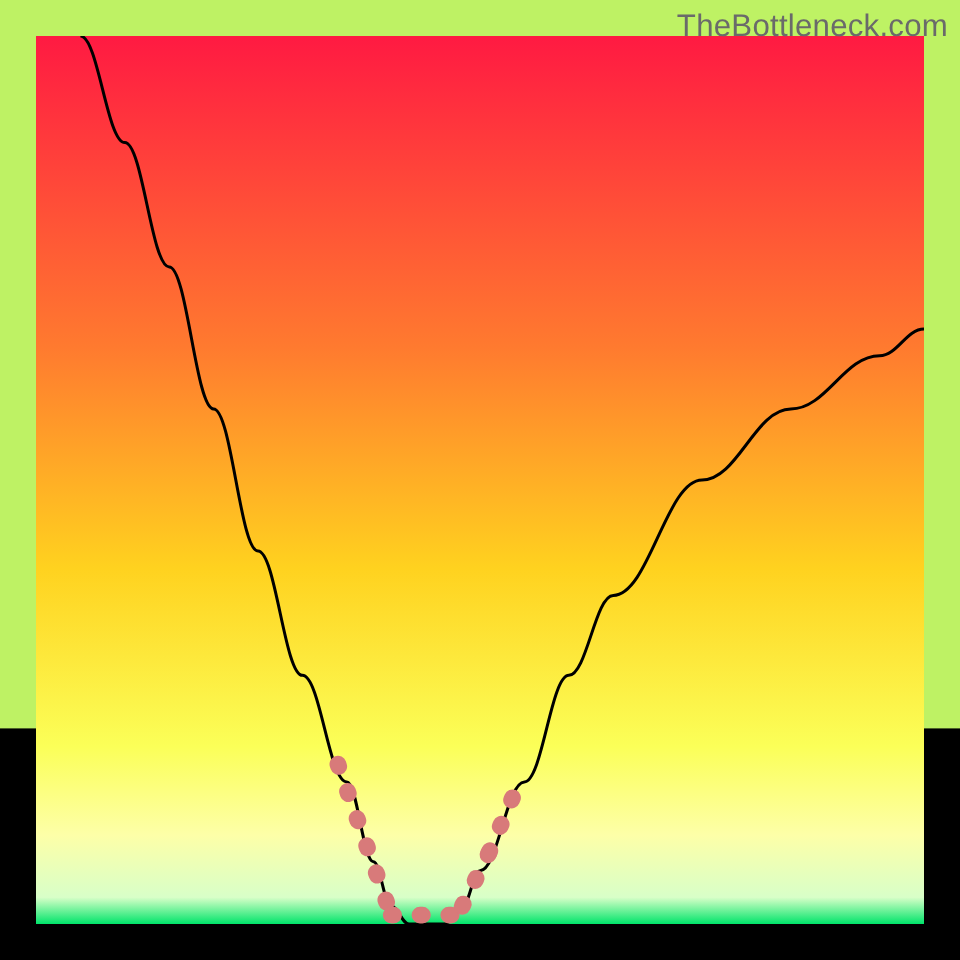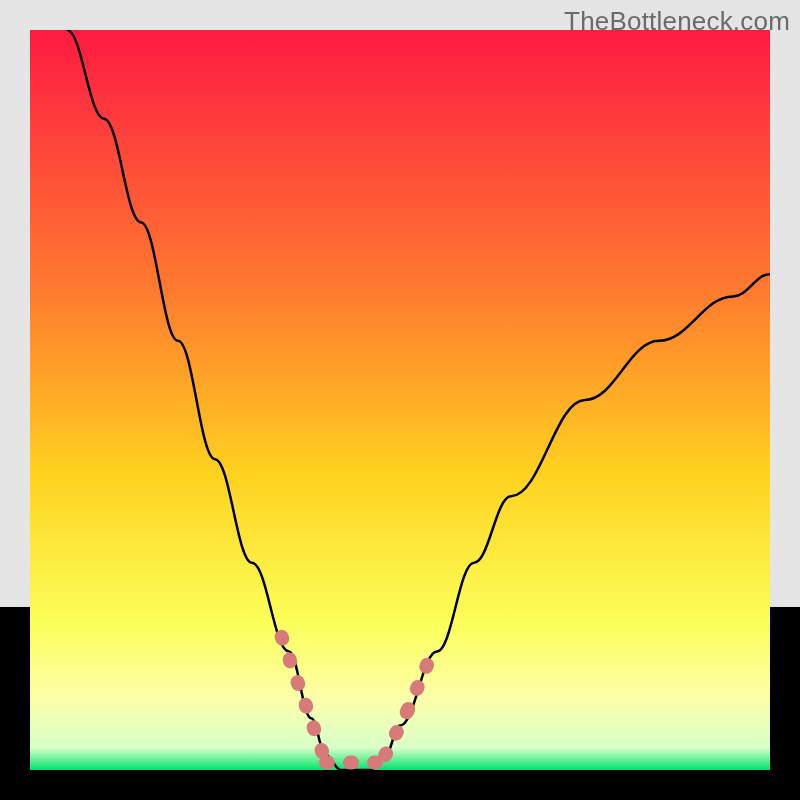--- a/index.html
+++ b/index.html
@@ -8,21 +8,21 @@
     width: 800px;
     height: 800px;
     background: #000;
     font-family: Arial, Helvetica, sans-serif;
     overflow: hidden;
   }
   .frame {
     position: relative;
     width: 800px;
     height: 607px;
-    background: #e5e5e5;
+    background: #bef264;
     text-align: center;
   }
   .watermark {
     position: absolute;
     top: 6px;
     right: 10px;
     color: #6a6a6a;
     font-size: 26px;
     font-weight: 500;
     letter-spacing: 0.2px;

